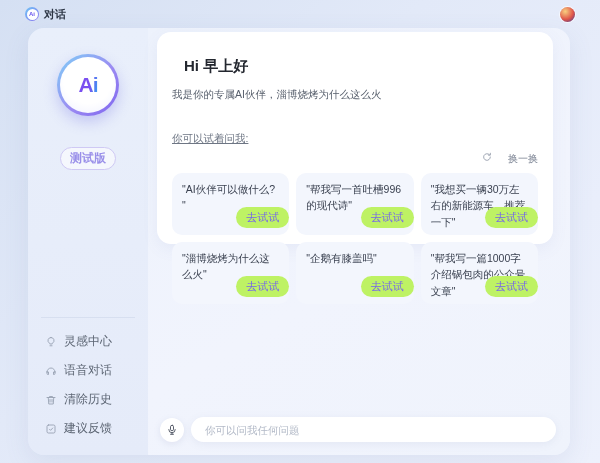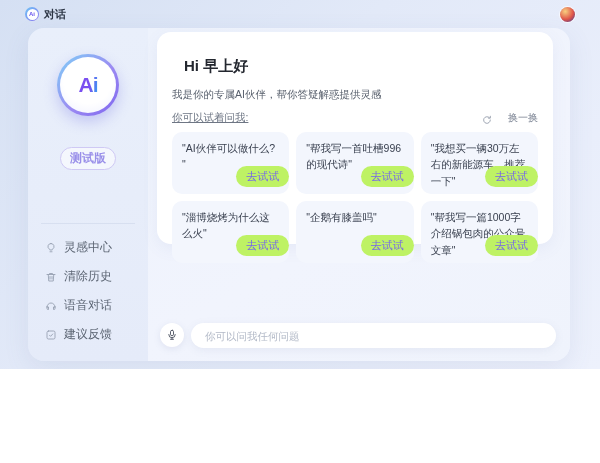--- a/index.html
+++ b/index.html
@@ -1,17 +1,17 @@
 <!DOCTYPE html>
 <html><head>
 <meta charset="utf-8">
 <style>
   html,body{margin:0;padding:0;}
   .stage{
-    position:relative;width:600px;height:369px;overflow:hidden;
+    position:relative;width:600px;height:463px;overflow:hidden;
     font-family:"Liberation Sans","DejaVu Sans",sans-serif;
     background:linear-gradient(135deg,#d5e0f3 0%,#e2e9f8 40%,#e9eefb 75%,#edf1fc 100%);
   }
   
   .topbar{position:absolute;top:0;left:0;right:0;height:28px;display:flex;align-items:center;padding:0 25px;}
   .brand{display:flex;align-items:center;gap:5px;}
   .brand-logo{width:14px;height:14px;border-radius:50%;background:linear-gradient(135deg,#6fc6f6,#8a6ff0);
     display:flex;align-items:center;justify-content:center;}
   .brand-logo-inner{width:11px;height:11px;border-radius:50%;background:#fff;display:flex;align-items:center;justify-content:center;
     font-size:6px;font-weight:800;color:#6a55ee;}
@@ -38,29 +38,29 @@
   .side-item{display:flex;align-items:center;gap:7px;padding:6px 4px 6px 17px;font-size:12px;color:#5c6573;cursor:pointer;}
   .side-item svg{width:12px;height:12px;stroke:#97a1b2;fill:none;stroke-width:1.8;stroke-linecap:round;stroke-linejoin:round;flex:0 0 auto;}
   
   .main{flex:1;position:relative;background:linear-gradient(150deg,#edf2fc,#f1f4fd 55%,#eff3fc);}
   .hero{position:absolute;left:9px;top:4px;width:396px;height:212px;background:#ffffff;border-radius:14px;
     box-shadow:0 5px 16px rgba(100,120,180,.08);padding:13px 15px;box-sizing:border-box;}
   .hero-title{margin:12px;font-size:15px;font-weight:700;color:#23272f;}
   .hero-sub{margin-top:8px;font-size:10.5px;color:#565e6b;}
   .hint-row{margin-top:9px;display:flex;align-items:center;justify-content:space-between;}
   .hint-label{font-size:10.5px;color:#6e7684;text-decoration:underline;}
-  .refresh{display:flex;align-items:flex-end;gap:16px;font-size:10px;color:#7a8292;cursor:pointer;background:none;border:none;padding:0;}
+  .refresh{display:flex;align-items:flex-start;gap:16px;font-size:10px;color:#7a8292;cursor:pointer;background:none;border:none;padding:0;margin-top:41px;}
   .refresh svg{width:10px;height:10px;stroke:#8d95a5;fill:none;stroke-width:2;stroke-linecap:round;stroke-linejoin:round;}
   .cards{margin-top:7px;display:grid;grid-template-columns:repeat(3,1fr);gap:7px;}
   .qcard{position:relative;background:#f3f6fd;border-radius:10px;height:62px;padding:8px 10px;box-sizing:border-box;
     font-size:10.5px;color:#3a4150;line-height:1.55;cursor:pointer;}
   .try-btn{position:absolute;right:0;bottom:7px;background:#bef264;color:#7465ea;font-size:11px;
     padding:3px 10px;border-radius:999px;border:none;cursor:pointer;}
   
-  .composer{position:absolute;left:0;right:0;bottom:13px;display:flex;align-items:flex-start;gap:7px;padding:0 14px 0 12px;}
+  .composer{position:absolute;left:0;right:0;bottom:13px;display:flex;align-items:center;gap:7px;padding:0 14px 0 12px;}
   .mic-btn{width:24px;height:24px;border-radius:50%;background:#fff;border:none;cursor:pointer;flex:0 0 auto;
     display:flex;align-items:center;justify-content:center;box-shadow:0 2px 7px rgba(120,130,170,.14);}
   .mic-btn svg{width:12px;height:12px;stroke:#484f5e;fill:none;stroke-width:1.8;stroke-linecap:round;stroke-linejoin:round;}
   .chat-input{flex:1;height:25px;border:none;border-radius:999px;background:#fff;outline:none;
     box-shadow:0 2px 8px rgba(120,130,170,.10);padding:0 14px;font-size:10.5px;color:#333;
     font-family:"Liberation Sans","DejaVu Sans",sans-serif;}
   .chat-input::placeholder{color:#b2b9c7;}
 </style>
 </head>
 <body>
@@ -92,50 +92,50 @@
 
         <div class="side-item">
           <svg viewBox="0 0 24 24">
               <path d="M12 3a6 6 0 0 0-3.6 10.8c.8.6 1.1 1.3 1.1 2.2h5c0-.9.3-1.6 1.1-2.2A6 6 0 0 0 12 3z"></path>
               <path d="M10 19.5h4"></path>
             </svg>
           <span>灵感中心</span>
         </div>
         <div class="side-item">
           <svg viewBox="0 0 24 24">
+              <path d="M4 14a8 8 0 0 1 16 0"></path>
+              <path d="M4 14v3a2 2 0 0 0 2 2h1v-5H4z"></path>
+              <path d="M20 14v3a2 2 0 0 1-2 2h-1v-5h3z"></path>
+            </svg>
+          <span>语音对话</span>
+        </div>
+        <div class="side-item">
+          <svg viewBox="0 0 24 24">
               <path d="M4 7h16"></path>
               <path d="M9 7V5h6v2"></path>
               <path d="M6.5 7l1 13h9l1-13"></path>
               <path d="M10 11v5M14 11v5"></path>
             </svg>
           <span>清除历史</span>
-        </div>
-        <div class="side-item">
-          <svg viewBox="0 0 24 24">
-              <path d="M4 14a8 8 0 0 1 16 0"></path>
-              <path d="M4 14v3a2 2 0 0 0 2 2h1v-5H4z"></path>
-              <path d="M20 14v3a2 2 0 0 1-2 2h-1v-5h3z"></path>
-            </svg>
-          <span>语音对话</span>
         </div>
         <div class="side-item">
           <svg viewBox="0 0 24 24">
               <rect x="4" y="4" width="16" height="16" rx="3"></rect>
               <path d="M9 12.5l2.2 2.2L15.5 10"></path>
             </svg>
           <span>建议反馈</span>
         </div>
       </div>
     </div>
 
     <div class="main">
 
       <div class="hero">
         <h1 class="hero-title">Hi 早上好</h1>
-        <div class="hero-sub">我是你的专属AI伙伴，帮你答疑解惑提供灵感</div>
+        <div class="hero-sub">我是你的专属AI伙伴，淄博烧烤为什么这么火</div>
 
         <div class="hint-row">
           <span class="hint-label">你可以试着问我:</span>
           <button class="refresh">
             <svg viewBox="0 0 24 24">
                 <path d="M20 12a8 8 0 1 1-2.4-5.7"></path>
                 <path d="M20 3v4.5h-4.5"></path>
               </svg>
             <span>换一换</span>
           </button>

